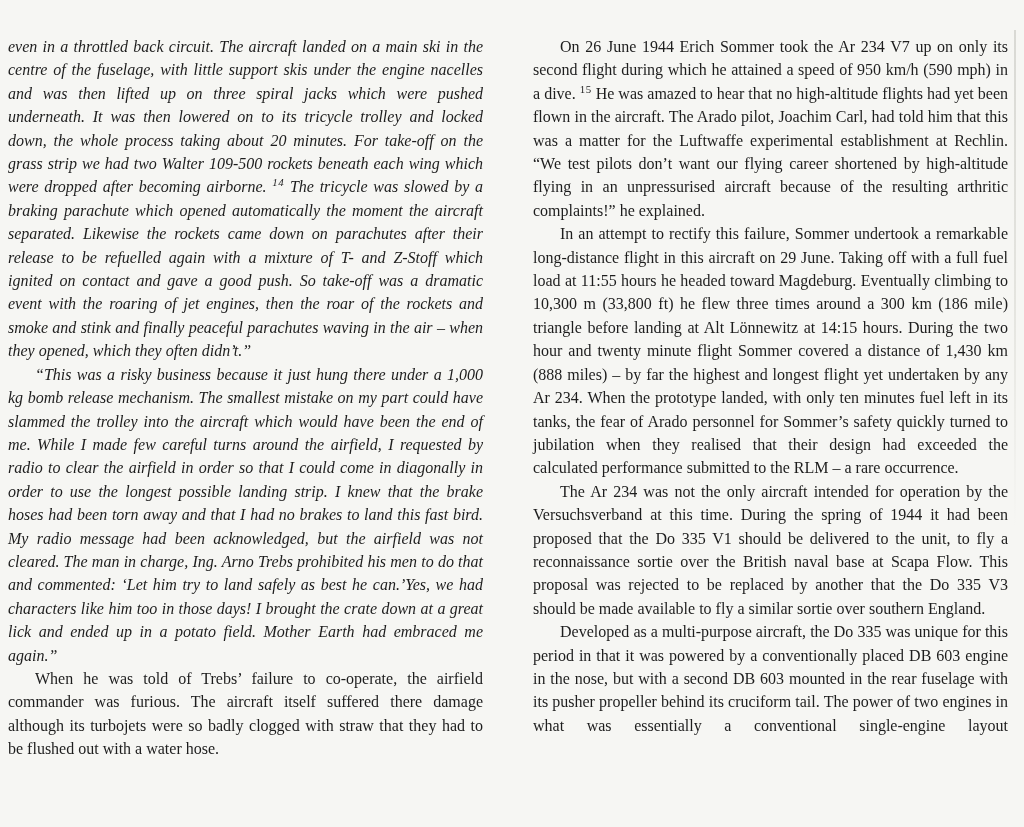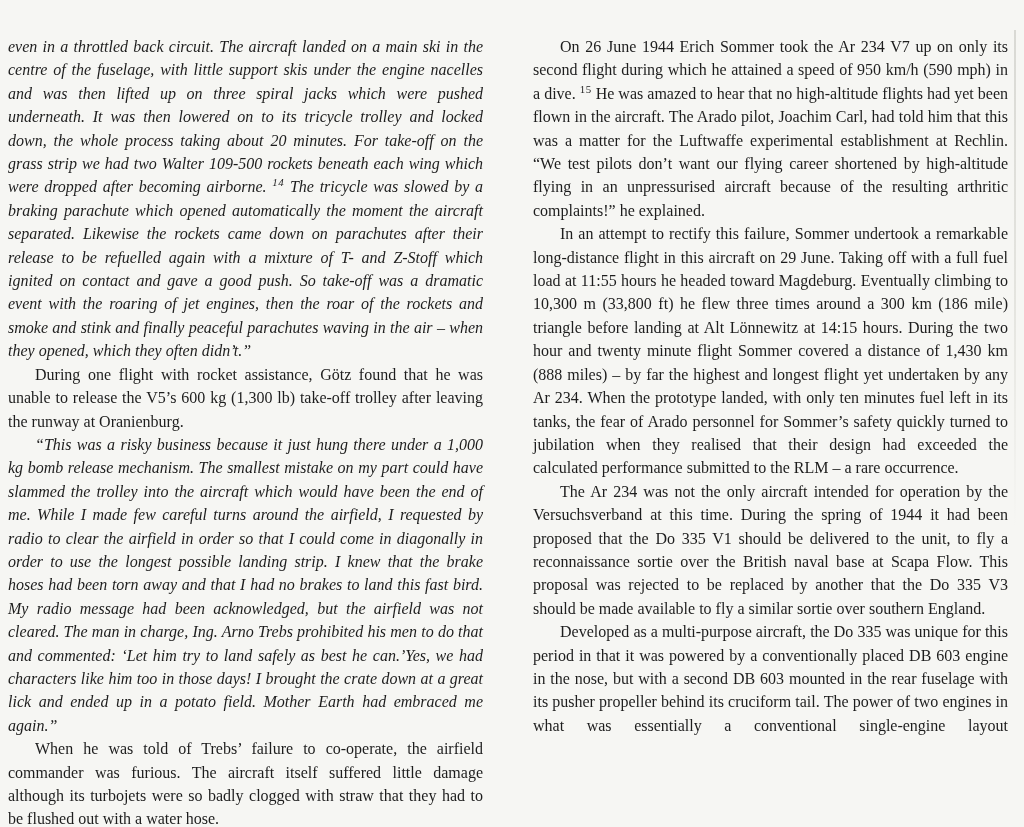--- a/index.html
+++ b/index.html
@@ -60,23 +60,22 @@
     background: linear-gradient(to bottom, #d9d9d4 0%, #e4e4df 55%, rgba(228,228,223,0) 100%);
     pointer-events: none;
   }
 </style>
 </head>
 <body style="background: rgb(246, 246, 243);">
 
 <div class="page" style="color: rgb(29, 29, 29);">
   <div class="column">
       <p class="para italic"><span class="run">even in a throttled back circuit. The aircraft landed on a main ski in the centre of the fuselage, with little support skis under the engine nacelles and was then lifted up on three spiral jacks which were pushed underneath. It was then lowered on to its tricycle trolley and locked down, the whole process taking about 20 minutes. For take-off on the grass strip we had two Walter 109-500 rockets beneath each wing which were dropped after becoming airborne. </span><sup class="footnote">14</sup><span class="run"> The tricycle was slowed by a braking parachute which opened automatically the moment the aircraft separated. Likewise the rockets came down on parachutes after their release to be refuelled again with a mixture of T- and Z-Stoff which ignited on contact and gave a good push. So take-off was a dramatic event with the roaring of jet engines, then the roar of the rockets and smoke and stink and finally peaceful parachutes waving in the air – when they opened, which they often didn’t.”</span></p>
-      <p class="para indent"><span class="run">During one flight with rocket assistance, Götz found that he was unable to release the V5’s 600 kg (1,300 lb) take-off trolley after leaving the runway at Oranienburg.</span></p>
       <p class="para indent italic"><span class="run">“This was a risky business because it just hung there under a 1,000 kg bomb release mechanism. The smallest mistake on my part could have slammed the trolley into the aircraft which would have been the end of me. While I made few careful turns around the airfield, I requested by radio to clear the airfield in order so that I could come in diagonally in order to use the longest possible landing strip. I knew that the brake hoses had been torn away and that I had no brakes to land this fast bird. My radio message had been acknowledged, but the airfield was not cleared. The man in charge, Ing. Arno Trebs prohibited his men to do that and commented: ‘Let him try to land safely as best he can.’Yes, we had characters like him too in those days! I brought the crate down at a great lick and ended up in a potato field. Mother Earth had embraced me again.”</span></p>
-      <p class="para indent"><span class="run">When he was told of Trebs’ failure to co-operate, the airfield commander was furious. The aircraft itself suffered little damage although its turbojets were so badly clogged with straw that they had to be flushed out with a water hose.</span></p>
+      <p class="para indent"><span class="run">When he was told of Trebs’ failure to co-operate, the airfield commander was furious. The aircraft itself suffered there damage although its turbojets were so badly clogged with straw that they had to be flushed out with a water hose.</span></p>
     </div>
   <div class="column">
       <p class="para indent"><span class="run">On 26 June 1944 Erich Sommer took the Ar 234 V7 up on only its second flight during which he attained a speed of 950 km/h (590 mph) in a dive. </span><sup class="footnote">15</sup><span class="run"> He was amazed to hear that no high-altitude flights had yet been flown in the aircraft. The Arado pilot, Joachim Carl, had told him that this was a matter for the </span><span class="run italic">Luftwaffe</span><span class="run"> experimental establishment at Rechlin. “We test pilots don’t want our flying career shortened by high-altitude flying in an unpressurised aircraft because of the resulting arthritic complaints!” he explained.</span></p>
       <p class="para indent"><span class="run">In an attempt to rectify this failure, Sommer undertook a remarkable long-distance flight in this aircraft on 29 June. Taking off with a full fuel load at 11:55 hours he headed toward Magdeburg. Eventually climbing to 10,300 m (33,800 ft) he flew three times around a 300 km (186 mile) triangle before landing at Alt Lönnewitz at 14:15 hours. During the two hour and twenty minute flight Sommer covered a distance of 1,430 km (888 miles) – by far the highest and longest flight yet undertaken by any Ar 234. When the prototype landed, with only ten minutes fuel left in its tanks, the fear of Arado personnel for Sommer’s safety quickly turned to jubilation when they realised that their design had exceeded the calculated performance submitted to the RLM – a rare occurrence.</span></p>
       <p class="para indent"><span class="run">The Ar 234 was not the only aircraft intended for operation by the </span><span class="run italic">Versuchsverband</span><span class="run"> at this time. During the spring of 1944 it had been proposed that the Do 335 V1 should be delivered to the unit, to fly a reconnaissance sortie over the British naval base at Scapa Flow. This proposal was rejected to be replaced by another that the Do 335 V3 should be made available to fly a similar sortie over southern England.</span></p>
       <p class="para indent justify-last"><span class="run">Developed as a multi-purpose aircraft, the Do 335 was unique for this period in that it was powered by a conventionally placed DB 603 engine in the nose, but with a second DB 603 mounted in the rear fuselage with its pusher propeller behind its cruciform tail. The power of two engines in what was essentially a conventional single-engine layout</span></p>
     </div>
   <div class="page-edge"></div>
 </div>
 

